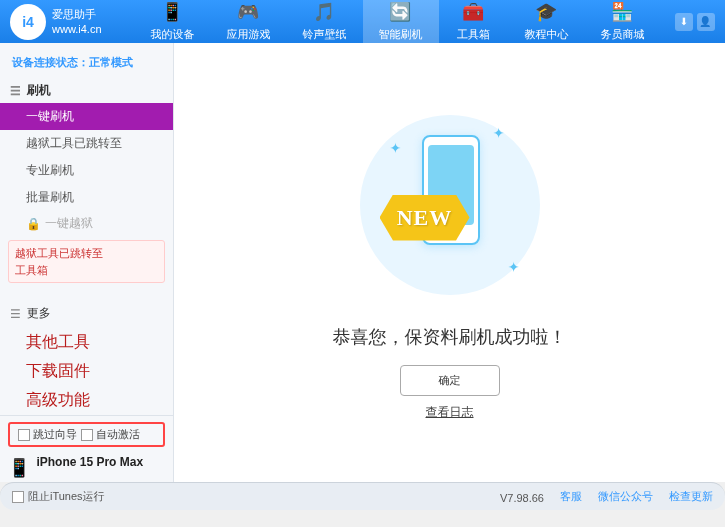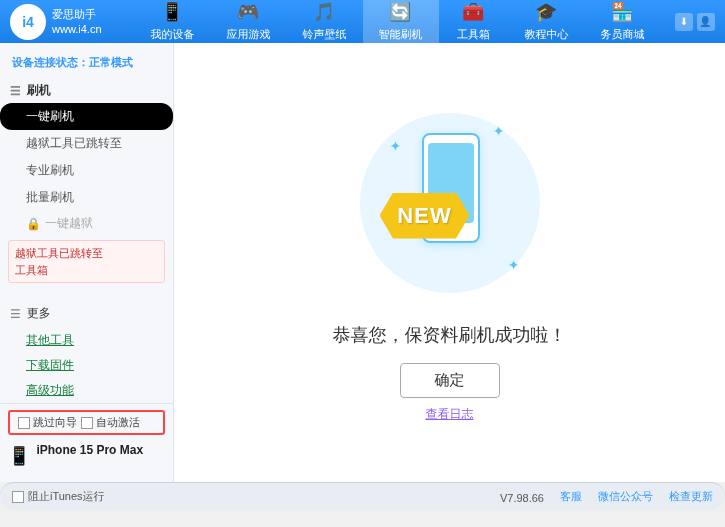--- a/index.html
+++ b/index.html
@@ -93,23 +93,22 @@
       font-weight: bold;
     }
     .sidebar-section-icon { margin-right: 6px; color: #888; }
     .sidebar-item {
       padding: 5px 10px 5px 26px;
       font-size: 12px;
       color: #555;
       cursor: pointer;
     }
     .sidebar-item.active {
-      background: #000000;
+      background: #a21caf;
       color: white;
-      border-radius: 12px;
     }
     .sidebar-divider { height: 1px; background: #dde3ea; margin: 6px 0; }
     .sidebar-disabled { color: #aaa; padding: 4px 10px 4px 26px; font-size: 12px; display: flex; align-items: center; gap: 4px; }
     .sidebar-warning {
       margin: 4px 8px;
       background: #fff3f3;
       border: 1px solid #ffcccc;
       border-radius: 3px;
       padding: 4px 6px;
       font-size: 11px;
@@ -118,24 +117,23 @@
     }
     .sidebar-more-header {
       display: flex;
       align-items: center;
       padding: 6px 10px;
       font-size: 12px;
       color: #333;
     }
     .sidebar-more-item {
       padding: 4px 10px 4px 26px;
-      font-size: 12px;
-      color: #15803d;
-      cursor: pointer;
-      text-decoration: underline;
+      font-size: 16px;
+      color: #b91c1c;
+      cursor: pointer;
     }
 
     
     .sidebar-bottom {
       margin-top: auto;
       border-top: 1px solid #dde3ea;
       padding: 6px 8px;
     }
     .auto-row {
       display: flex;
@@ -231,20 +229,21 @@
       background: #f5c518;
       clip-path: polygon(15% 0%, 85% 0%, 100% 50%, 85% 100%, 15% 100%, 0% 50%);
       display: flex;
       align-items: center;
       justify-content: center;
       font-size: 22px;
       font-weight: 900;
       color: white;
       letter-spacing: 1px;
       text-shadow: 1px 1px 2px rgba(0,0,0,0.2);
+      font-family: Liberation Serif, serif;
     }
     .sparkles {
       position: absolute;
       color: #5bc4f5;
       font-size: 14px;
     }
     .sparkle1 { top: 35px; left: 40px; }
     .sparkle2 { top: 20px; right: 45px; }
     .sparkle3 { bottom: 30px; right: 30px; }
 
@@ -256,27 +255,27 @@
     }
     .btn-confirm {
       display: block;
       width: 100px;
       padding: 7px 0;
       background: white;
       border: 1px solid #aaa;
       border-radius: 4px;
       text-align: center;
       cursor: pointer;
-      font-size: 15px;
+      font-size: 11px;
       color: #333;
       margin-bottom: 8px;
     }
     .log-link {
       font-size: 12px;
-      color: #8b5cf6;
+      color: #404040;
       cursor: pointer;
       text-decoration: underline;
     }
 
     
     .footer {
       height: 28px;
       background: #e8edf3;
       border-top: 1px solid #ccd3db;
       display: flex;

